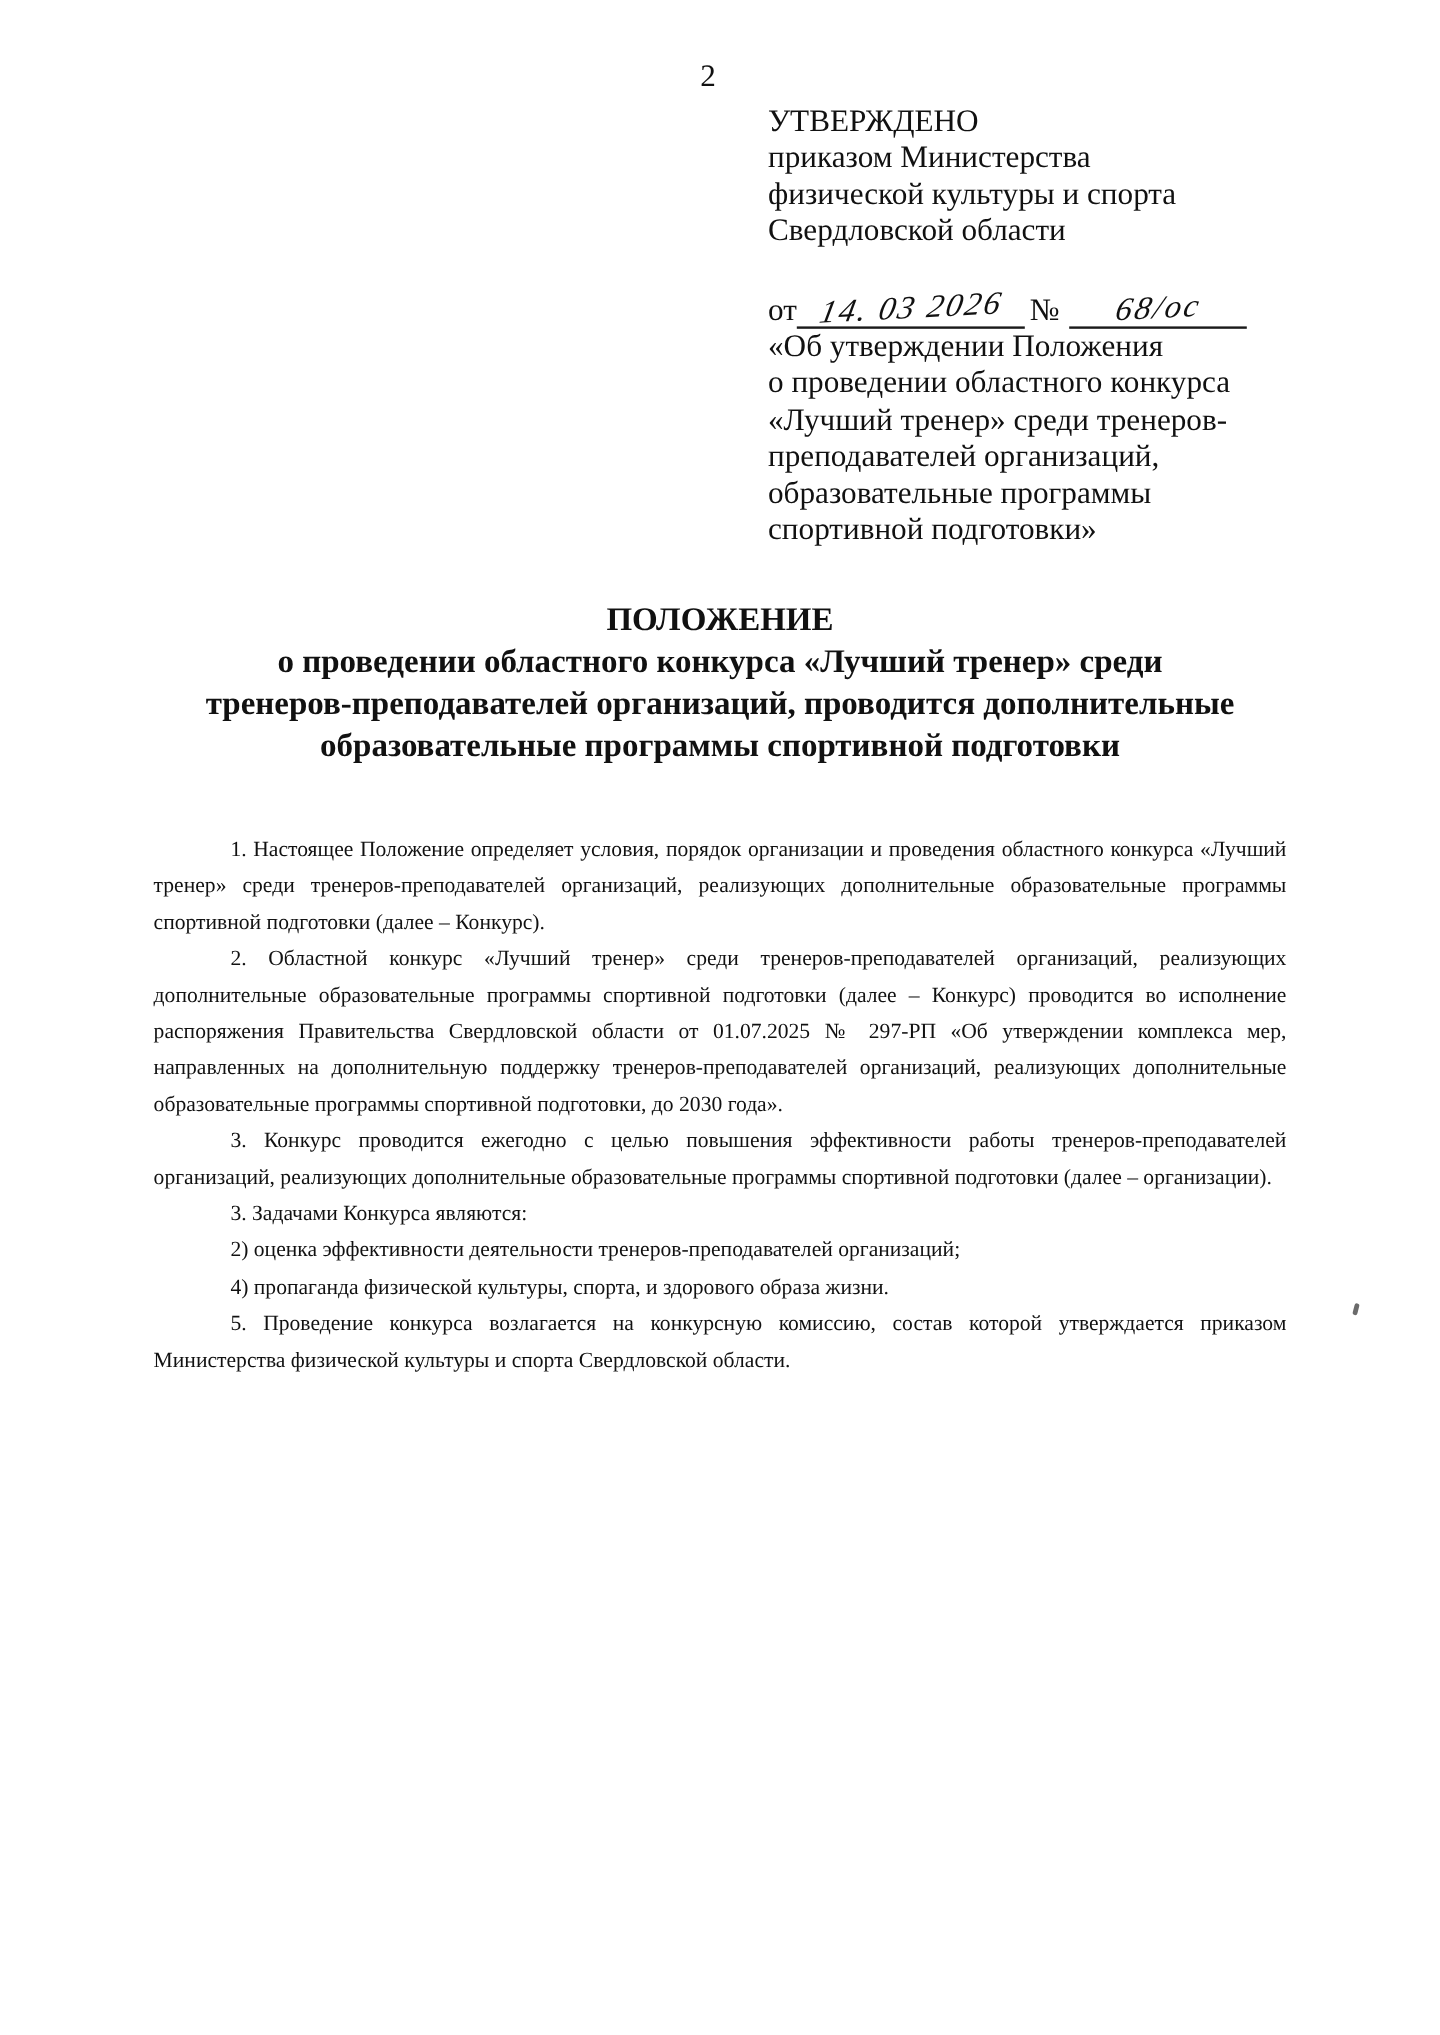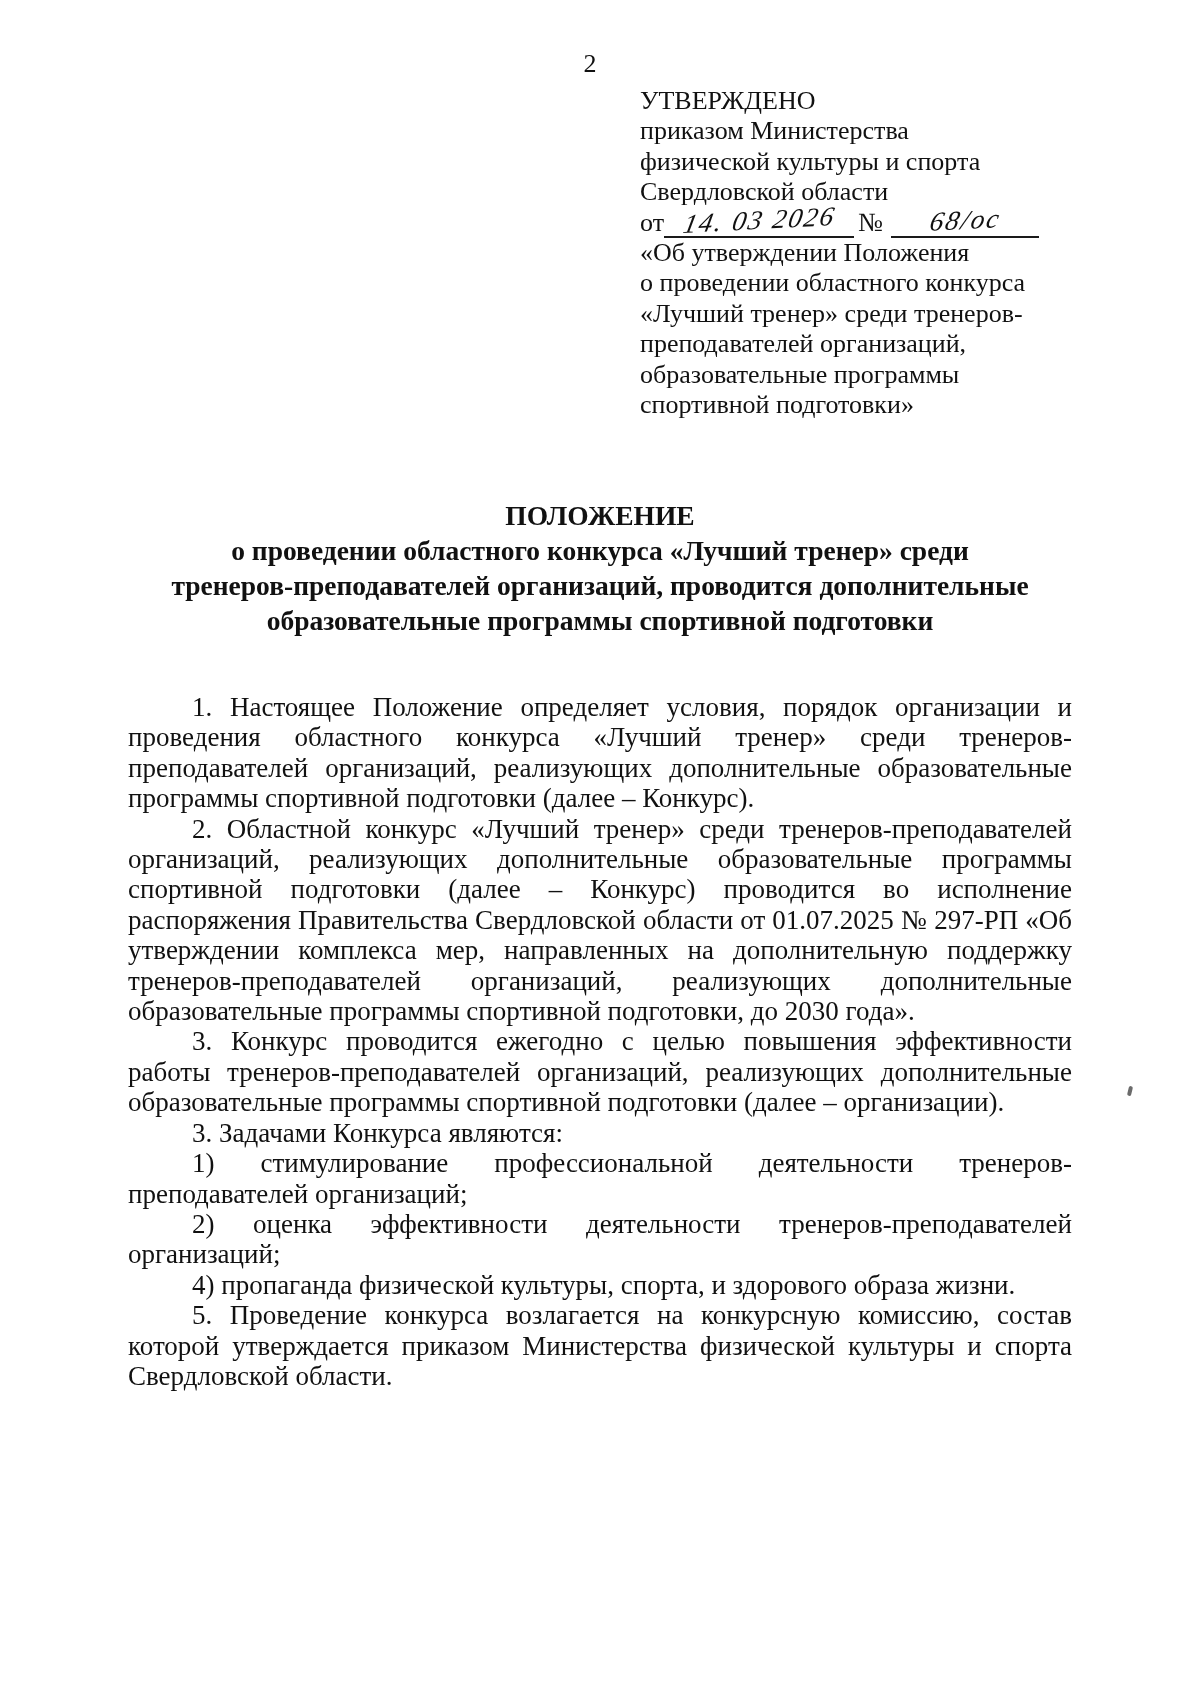--- a/index.html
+++ b/index.html
@@ -10,40 +10,40 @@
   }
   .page-number{
     position:absolute;top:50px;left:0;width:1180px;text-align:center;
     font-size:26px;line-height:28px;
   }
   .approval{
     position:absolute;left:640px;top:86px;width:440px;
     font-size:26px;line-height:30.4px;white-space:nowrap;
   }
   .approval .line{white-space:nowrap;}
-  .date-line{display:flex;align-items:flex-end;height:30.4px;}
+  .date-line{display:flex;align-items:flex-end;height:30.4px;margin-top:36px;}
   .date-label{flex:0 0 auto;}
   .hw-slot{
     position:relative;border-bottom:2px solid #1a1a1a;height:28px;
     display:flex;align-items:flex-end;justify-content:center;
   }
   .hw-slot.slot-date{width:190px;margin-right:4px;}
   .hw-slot.slot-num{width:148px;margin-left:8px;}
   .handwriting{
     font-style:italic;font-size:27px;line-height:26px;
     transform:skewX(-14deg) rotate(-3deg) translateY(-3px);
     letter-spacing:2px;white-space:nowrap;
   }
   .title-block{
     position:absolute;left:128px;top:498px;width:944px;
     text-align:center;font-weight:bold;font-size:27.5px;line-height:35px;
   }
   .body-text{
     position:absolute;left:128px;top:692px;width:944px;
-    font-size:27px;line-height:30.4px;text-align:justify;
+    font-size:18px;line-height:30.4px;text-align:justify;
   }
   .body-text p{margin:0;text-indent:64px;}
   .artifact{
     position:absolute;left:1128px;top:1086px;width:4px;height:10px;
     background:#3a3a3a;transform:rotate(14deg);border-radius:2px;opacity:.75;
   }
 </style>
 </head>
 <body>
 
@@ -81,20 +81,19 @@
     <div>о проведении областного конкурса «Лучший тренер» среди</div>
     <div>тренеров-преподавателей организаций, проводится дополнительные</div>
     <div>образовательные программы спортивной подготовки</div>
   </div>
 
   <div class="body-text">
     <p>1. Настоящее Положение определяет условия, порядок организации и проведения областного конкурса «Лучший тренер» среди тренеров-преподавателей организаций, реализующих дополнительные образовательные программы спортивной подготовки (далее – Конкурс).</p>
     <p>2. Областной конкурс «Лучший тренер» среди тренеров-преподавателей организаций, реализующих дополнительные образовательные программы спортивной подготовки (далее – Конкурс) проводится во исполнение распоряжения Правительства Свердловской области от 01.07.2025 № 297-РП «Об утверждении комплекса мер, направленных на дополнительную поддержку тренеров-преподавателей организаций, реализующих дополнительные образовательные программы спортивной подготовки, до 2030 года».</p>
     <p>3. Конкурс проводится ежегодно с целью повышения эффективности работы тренеров-преподавателей организаций, реализующих дополнительные образовательные программы спортивной подготовки (далее – организации).</p>
     <p>3. Задачами Конкурса являются:</p>
-    <p>1) стимулирование профессиональной деятельности тренеров-преподавателей организаций;</p>
     <p>2) оценка эффективности деятельности тренеров-преподавателей организаций;</p>
     <p>4) пропаганда физической культуры, спорта, и здорового образа жизни.</p>
     <p>5. Проведение конкурса возлагается на конкурсную комиссию, состав которой утверждается приказом Министерства физической культуры и спорта Свердловской области.</p>
   </div>
 
   <div class="artifact"></div>
 </div>
 
 </body></html>

